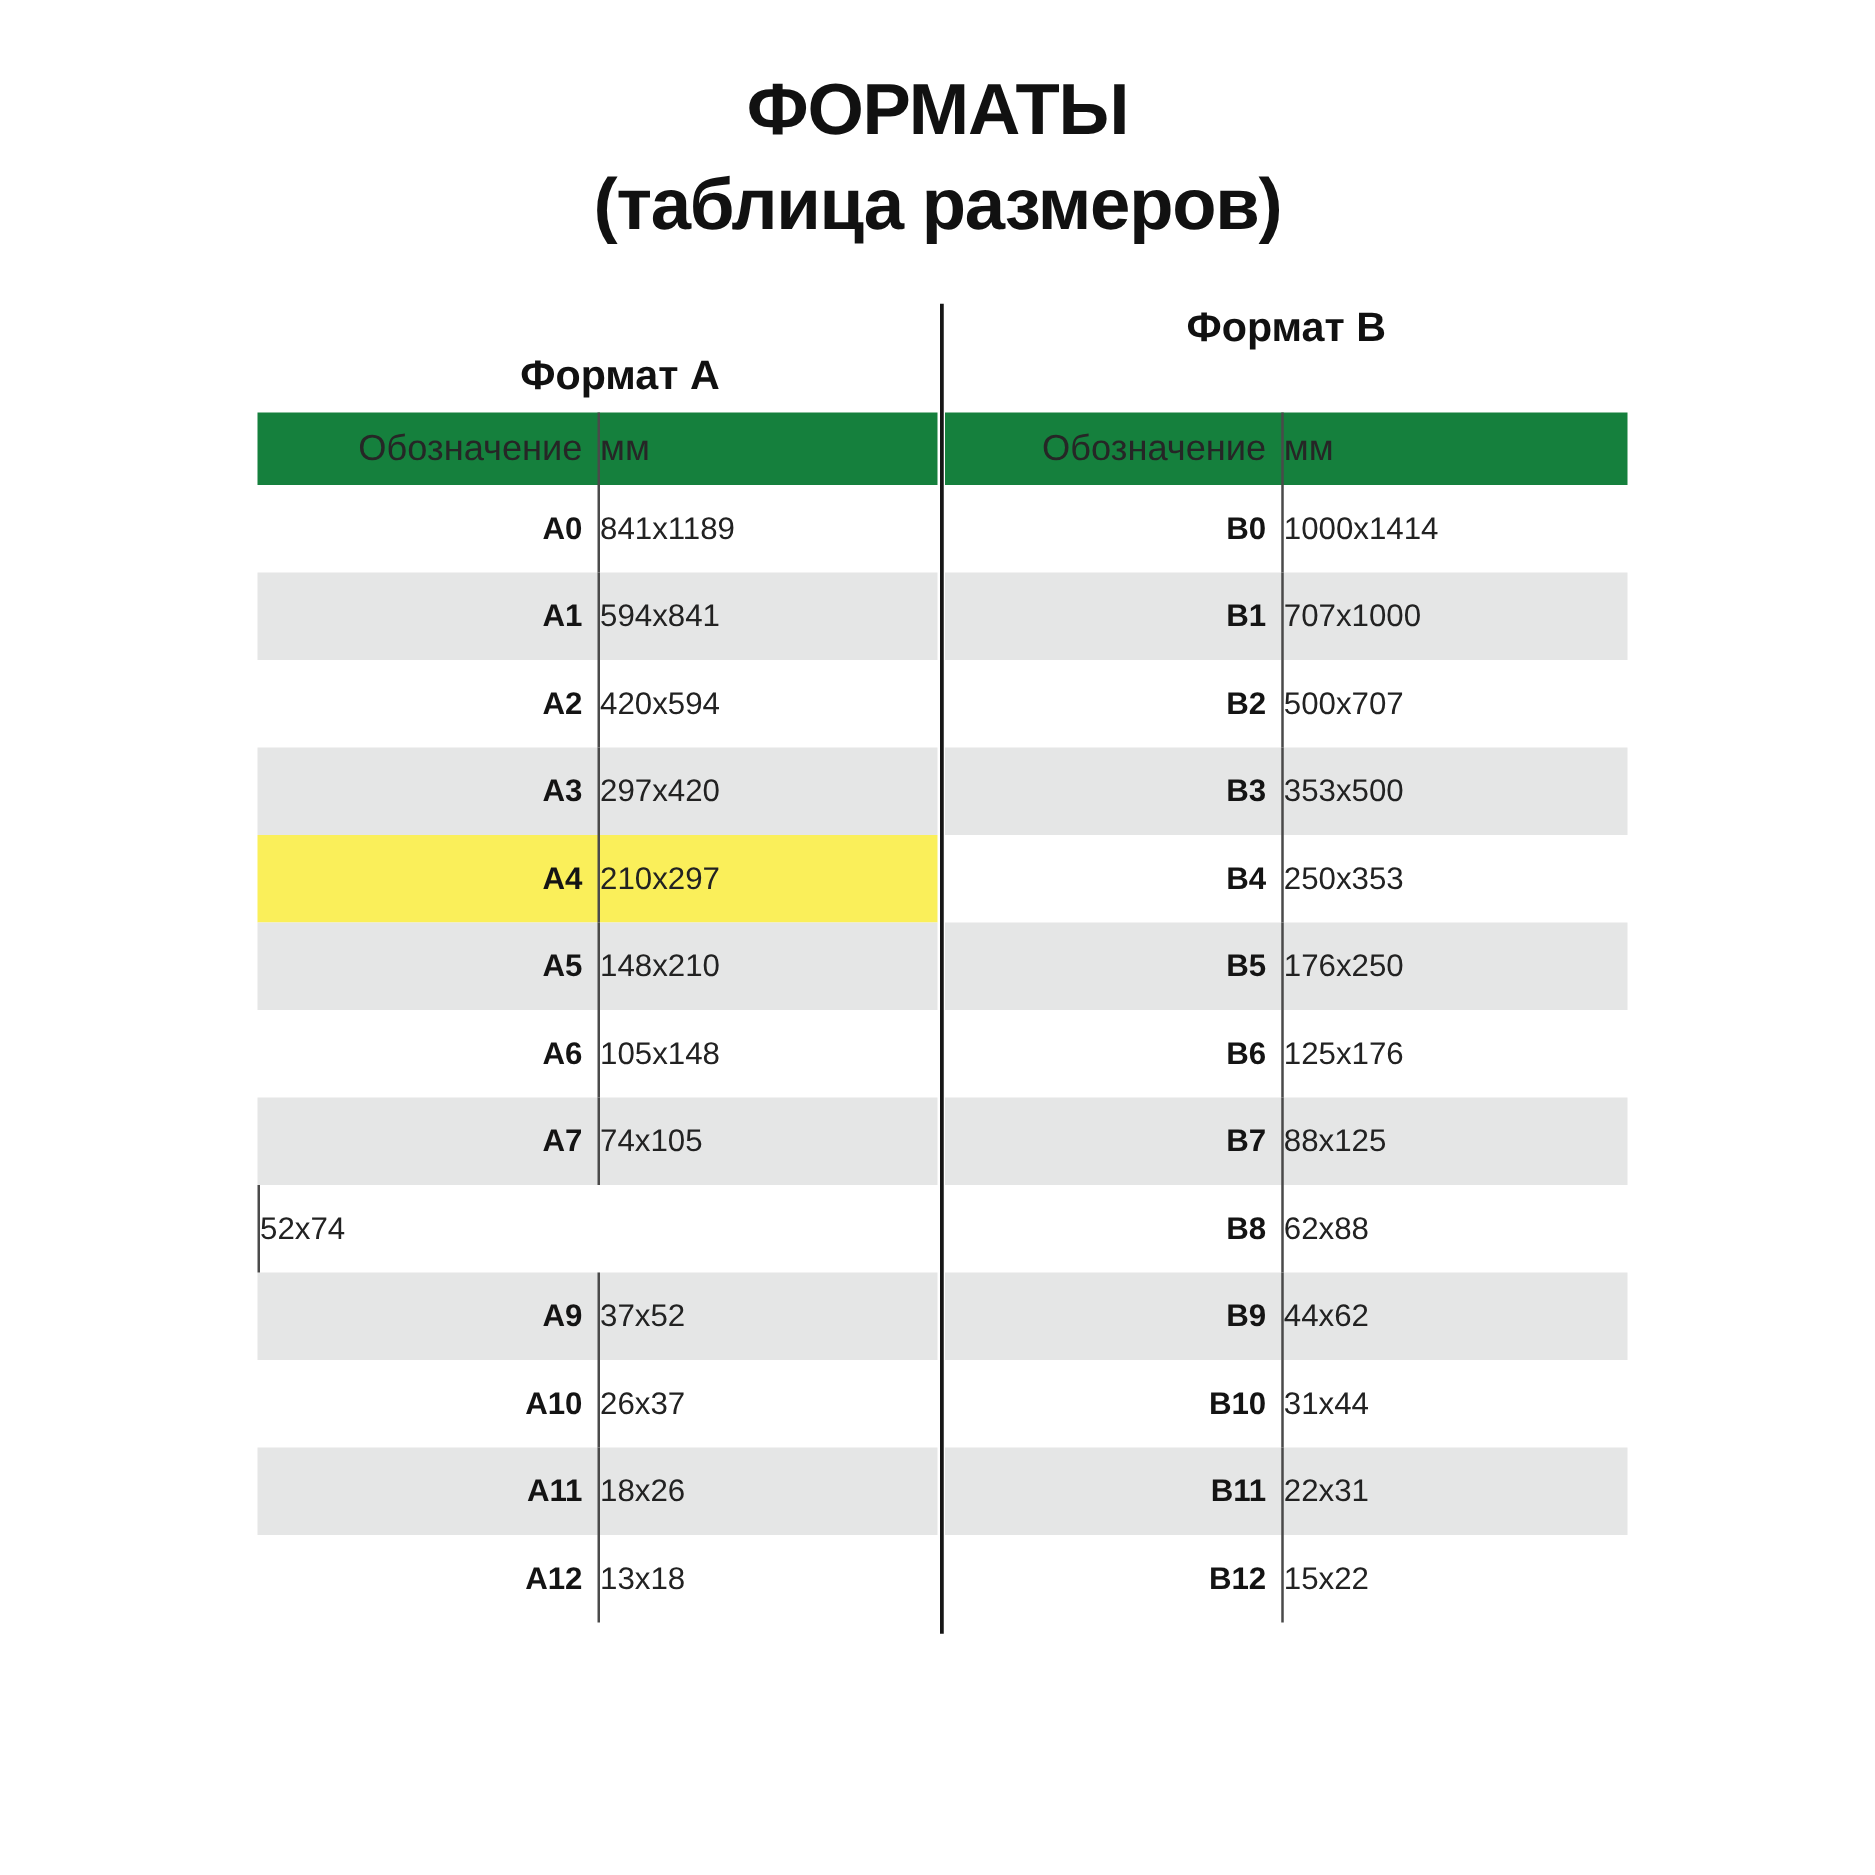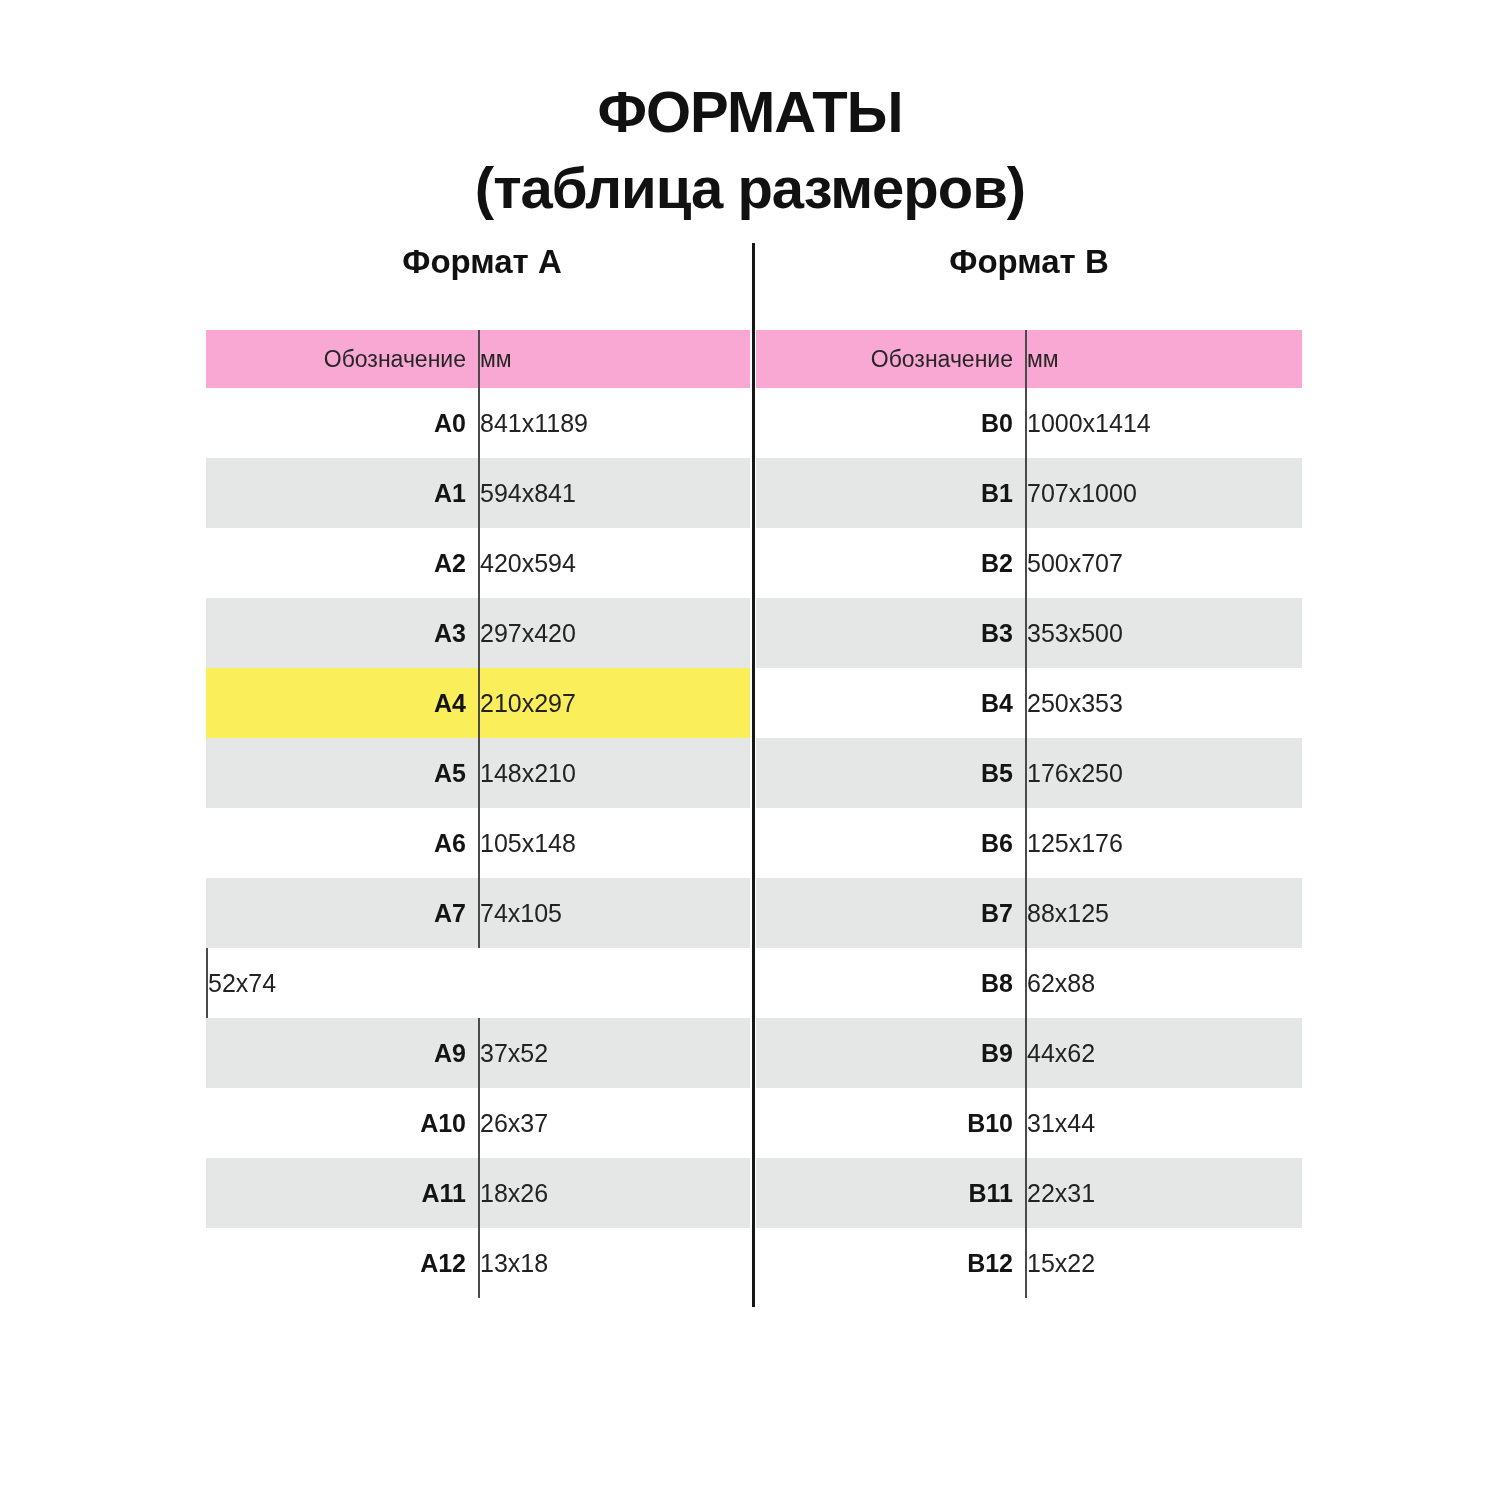--- a/index.html
+++ b/index.html
@@ -5,39 +5,39 @@
   html,body { margin:0; padding:0; background:#ffffff; }
   .page {
     position:relative; width:1500px; height:1500px;
     background:#ffffff; overflow:hidden;
     font-family:"Liberation Sans","DejaVu Sans",sans-serif;
     color:#1f1f1f;
   }
   .title {
     position:absolute; top:50px; left:0; width:1500px;
     text-align:center; font-weight:bold; font-size:58px; line-height:76px;
-    color:#111111; letter-spacing:-1px;margin-top:24px;
+    color:#111111; letter-spacing:-1px;
   }
   .sec-header {
     position:absolute; top:240px; height:44px;
     text-align:center; font-weight:bold; font-size:33px; line-height:44px;
     color:#111111;
   }
-  .sec-a { left:210px; width:544px; }
+  .sec-a { left:224px; width:544px;margin-top:38px; }
   .sec-b { left:756px; width:546px; }
   .center-divider {
     position:absolute; left:752px; top:243px; width:3px; height:1064px;
     background:#161616;
   }
   .table { position:absolute; top:330px; }
   .table-a { left:206px; width:544px; }
   .table-b { left:756px; width:546px; }
   .thead {
     display:flex; height:58px; line-height:58px;
-    background:#f9a8d4; font-size:23px; color:#262626;
+    background:#15803d; font-size:29px; color:#262626;
   }
   .tbody .row { display:flex; height:70px; line-height:70px; font-size:25px; }
   .tbody .row:nth-child(even) { background:#e5e6e6; }
   .cell { box-sizing:border-box; white-space:nowrap; overflow:hidden; }
   .cell.des { width:272px; text-align:right; padding-right:12px; }
   .table-b .cell.des { width:269px; }
   .cell.mm { flex:1; text-align:left; border-left:2px solid #4a4a4a; }
   .tbody .cell.des { font-weight:bold; color:#141414; }
   .tbody .cell.mm { color:#222222; }
   .row.hl { background:#faef5a; }

